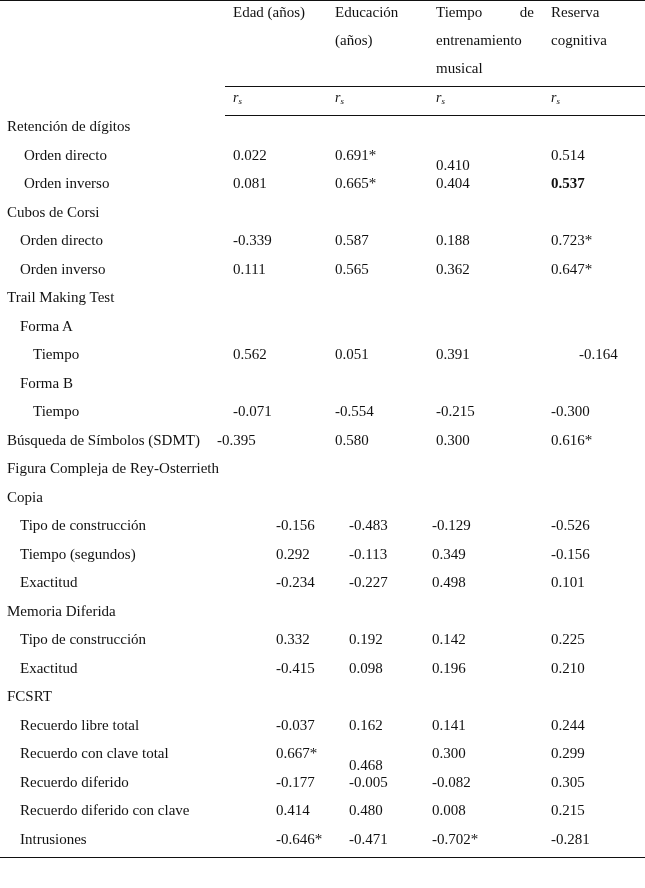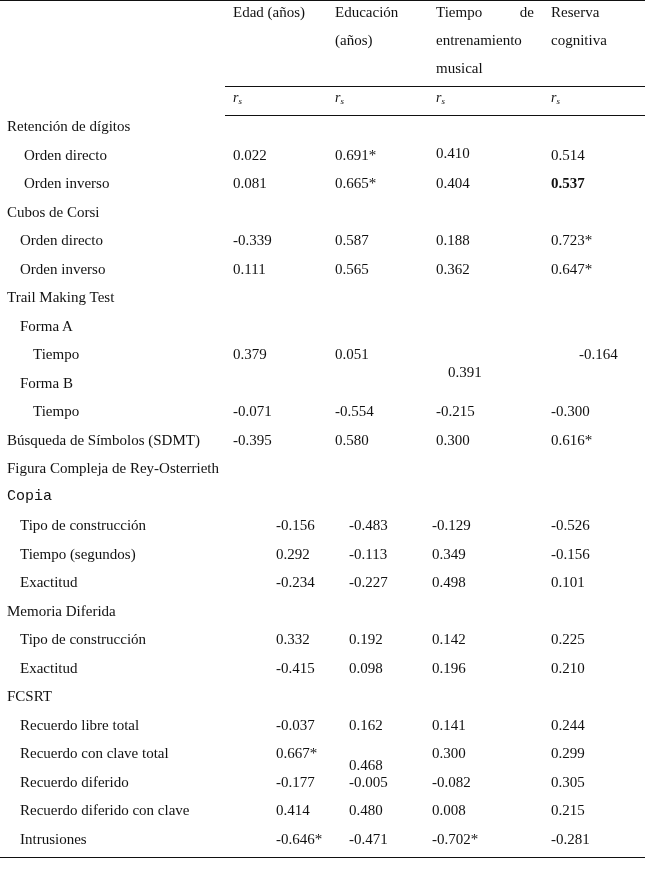--- a/index.html
+++ b/index.html
@@ -70,58 +70,58 @@
   <span class="txt rs" style="left:436px;top:89px;"><span>r</span><sub>s</sub></span>
   <span class="txt rs" style="left:551px;top:89px;"><span>r</span><sub>s</sub></span>
 
   <div class="hline" style="left:225px;top:115px;width:420px;"></div>
 
   <div id="rows">
       <span class="txt" style="left: 7px; top: 117px;">Retención de dígitos</span>
       <span class="txt" style="left: 24px; top: 145.5px;">Orden directo</span>
       <span class="txt" style="left: 233px; top: 145.5px;">0.022</span>
       <span class="txt" style="left: 335px; top: 145.5px;">0.691*</span>
-      <span class="txt" style="left: 436px; top: 144px; font-family: Liberation Serif, serif;">0.410</span>
+      <span class="txt" style="left: 436px; top: 156px; font-family: Liberation Serif, serif;">0.410</span>
       <span class="txt" style="left: 551px; top: 145.5px;">0.514</span>
       <span class="txt" style="left: 24px; top: 174px;">Orden inverso</span>
       <span class="txt" style="left: 233px; top: 174px;">0.081</span>
       <span class="txt" style="left: 335px; top: 174px;">0.665*</span>
       <span class="txt" style="left: 436px; top: 174px;">0.404</span>
       <span class="txt" style="left: 551px; top: 174px; font-weight: bold;">0.537</span>
       <span class="txt" style="left: 7px; top: 202.5px;">Cubos de Corsi</span>
       <span class="txt" style="left: 20px; top: 231px;">Orden directo</span>
       <span class="txt" style="left: 233px; top: 231px;">-0.339</span>
       <span class="txt" style="left: 335px; top: 231px;">0.587</span>
       <span class="txt" style="left: 436px; top: 231px;">0.188</span>
       <span class="txt" style="left: 551px; top: 231px;">0.723*</span>
       <span class="txt" style="left: 20px; top: 259.5px;">Orden inverso</span>
       <span class="txt" style="left: 233px; top: 259.5px;">0.111</span>
       <span class="txt" style="left: 335px; top: 259.5px;">0.565</span>
       <span class="txt" style="left: 436px; top: 259.5px;">0.362</span>
       <span class="txt" style="left: 551px; top: 259.5px;">0.647*</span>
       <span class="txt" style="left: 7px; top: 288px;">Trail Making Test</span>
       <span class="txt" style="left: 20px; top: 316.5px;">Forma A</span>
       <span class="txt" style="left: 33px; top: 345px;">Tiempo</span>
-      <span class="txt" style="left: 233px; top: 345px;">0.379</span>
+      <span class="txt" style="left: 233px; top: 345px;">0.562</span>
       <span class="txt" style="left: 335px; top: 345px;">0.051</span>
-      <span class="txt" style="left: 436px; top: 363px; margin-left: 12px;">0.391</span>
+      <span class="txt" style="left: 436px; top: 345px;">0.391</span>
       <span class="txt" style="left: 551px; top: 345px; margin-left: 28px;">-0.164</span>
       <span class="txt" style="left: 20px; top: 373.5px;">Forma B</span>
       <span class="txt" style="left: 33px; top: 402px;">Tiempo</span>
       <span class="txt" style="left: 233px; top: 402px;">-0.071</span>
       <span class="txt" style="left: 335px; top: 402px;">-0.554</span>
       <span class="txt" style="left: 436px; top: 402px;">-0.215</span>
       <span class="txt" style="left: 551px; top: 402px;">-0.300</span>
       <span class="txt" style="left: 7px; top: 430.5px;">Búsqueda de Símbolos (SDMT)</span>
-      <span class="txt" style="left: 233px; top: 430.5px;">-0.395</span>
+      <span class="txt" style="left: 217px; top: 430.5px;">-0.395</span>
       <span class="txt" style="left: 335px; top: 430.5px;">0.580</span>
       <span class="txt" style="left: 436px; top: 430.5px;">0.300</span>
       <span class="txt" style="left: 551px; top: 430.5px;">0.616*</span>
       <span class="txt" style="left: 7px; top: 459px;">Figura Compleja de Rey-Osterrieth</span>
-      <span class="txt" style="left: 7px; top: 487.5px; font-family: Liberation Mono, monospace;">Copia</span>
+      <span class="txt" style="left: 7px; top: 487.5px;">Copia</span>
       <span class="txt" style="left: 20px; top: 516px;">Tipo de construcción</span>
       <span class="txt" style="left: 276px; top: 516px;">-0.156</span>
       <span class="txt" style="left: 349px; top: 516px;">-0.483</span>
       <span class="txt" style="left: 432px; top: 516px;">-0.129</span>
       <span class="txt" style="left: 551px; top: 516px;">-0.526</span>
       <span class="txt" style="left: 20px; top: 544.5px;">Tiempo (segundos)</span>
       <span class="txt" style="left: 276px; top: 544.5px;">0.292</span>
       <span class="txt" style="left: 349px; top: 544.5px;">-0.113</span>
       <span class="txt" style="left: 432px; top: 544.5px;">0.349</span>
       <span class="txt" style="left: 551px; top: 544.5px;">-0.156</span>

